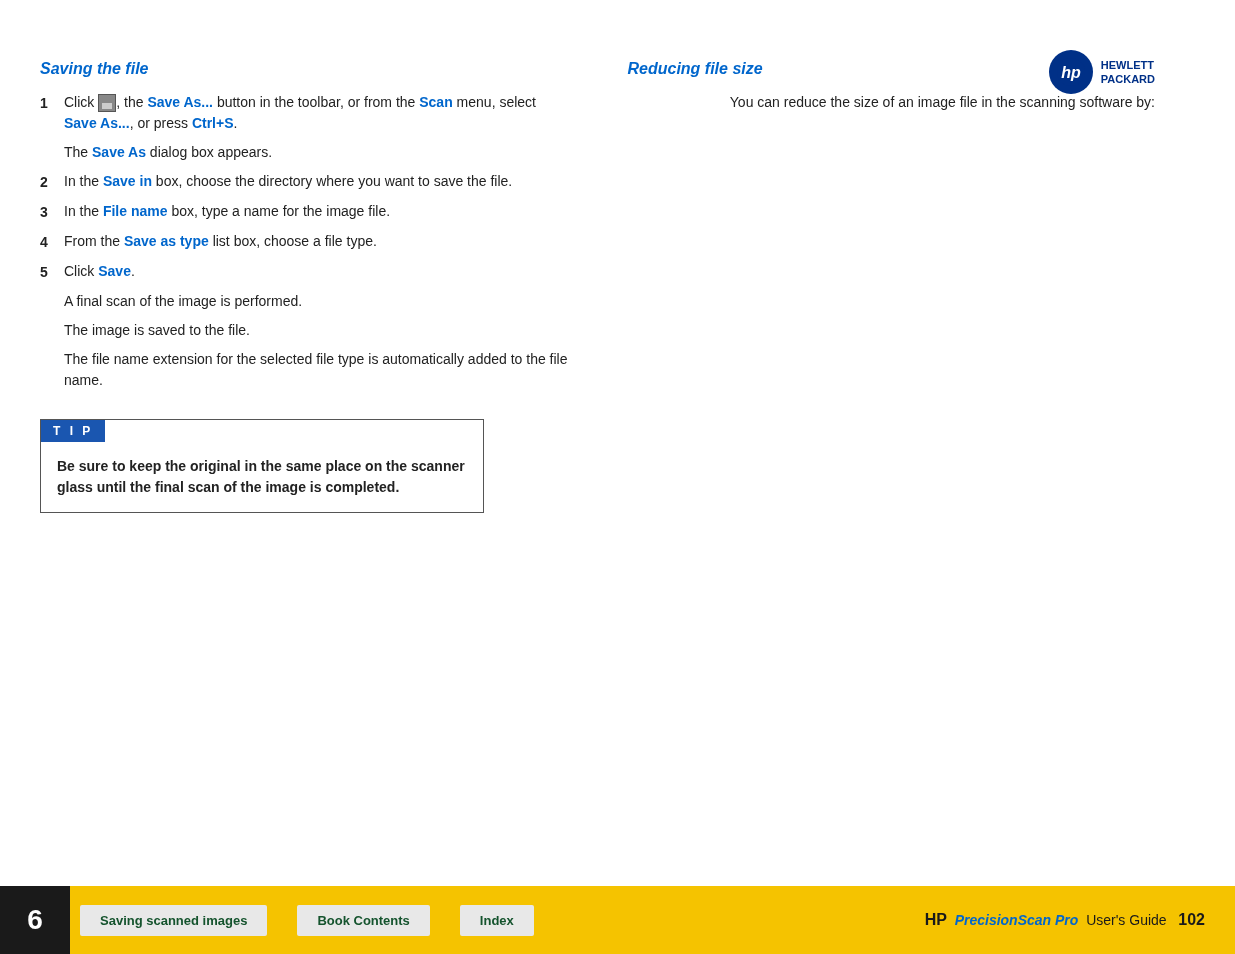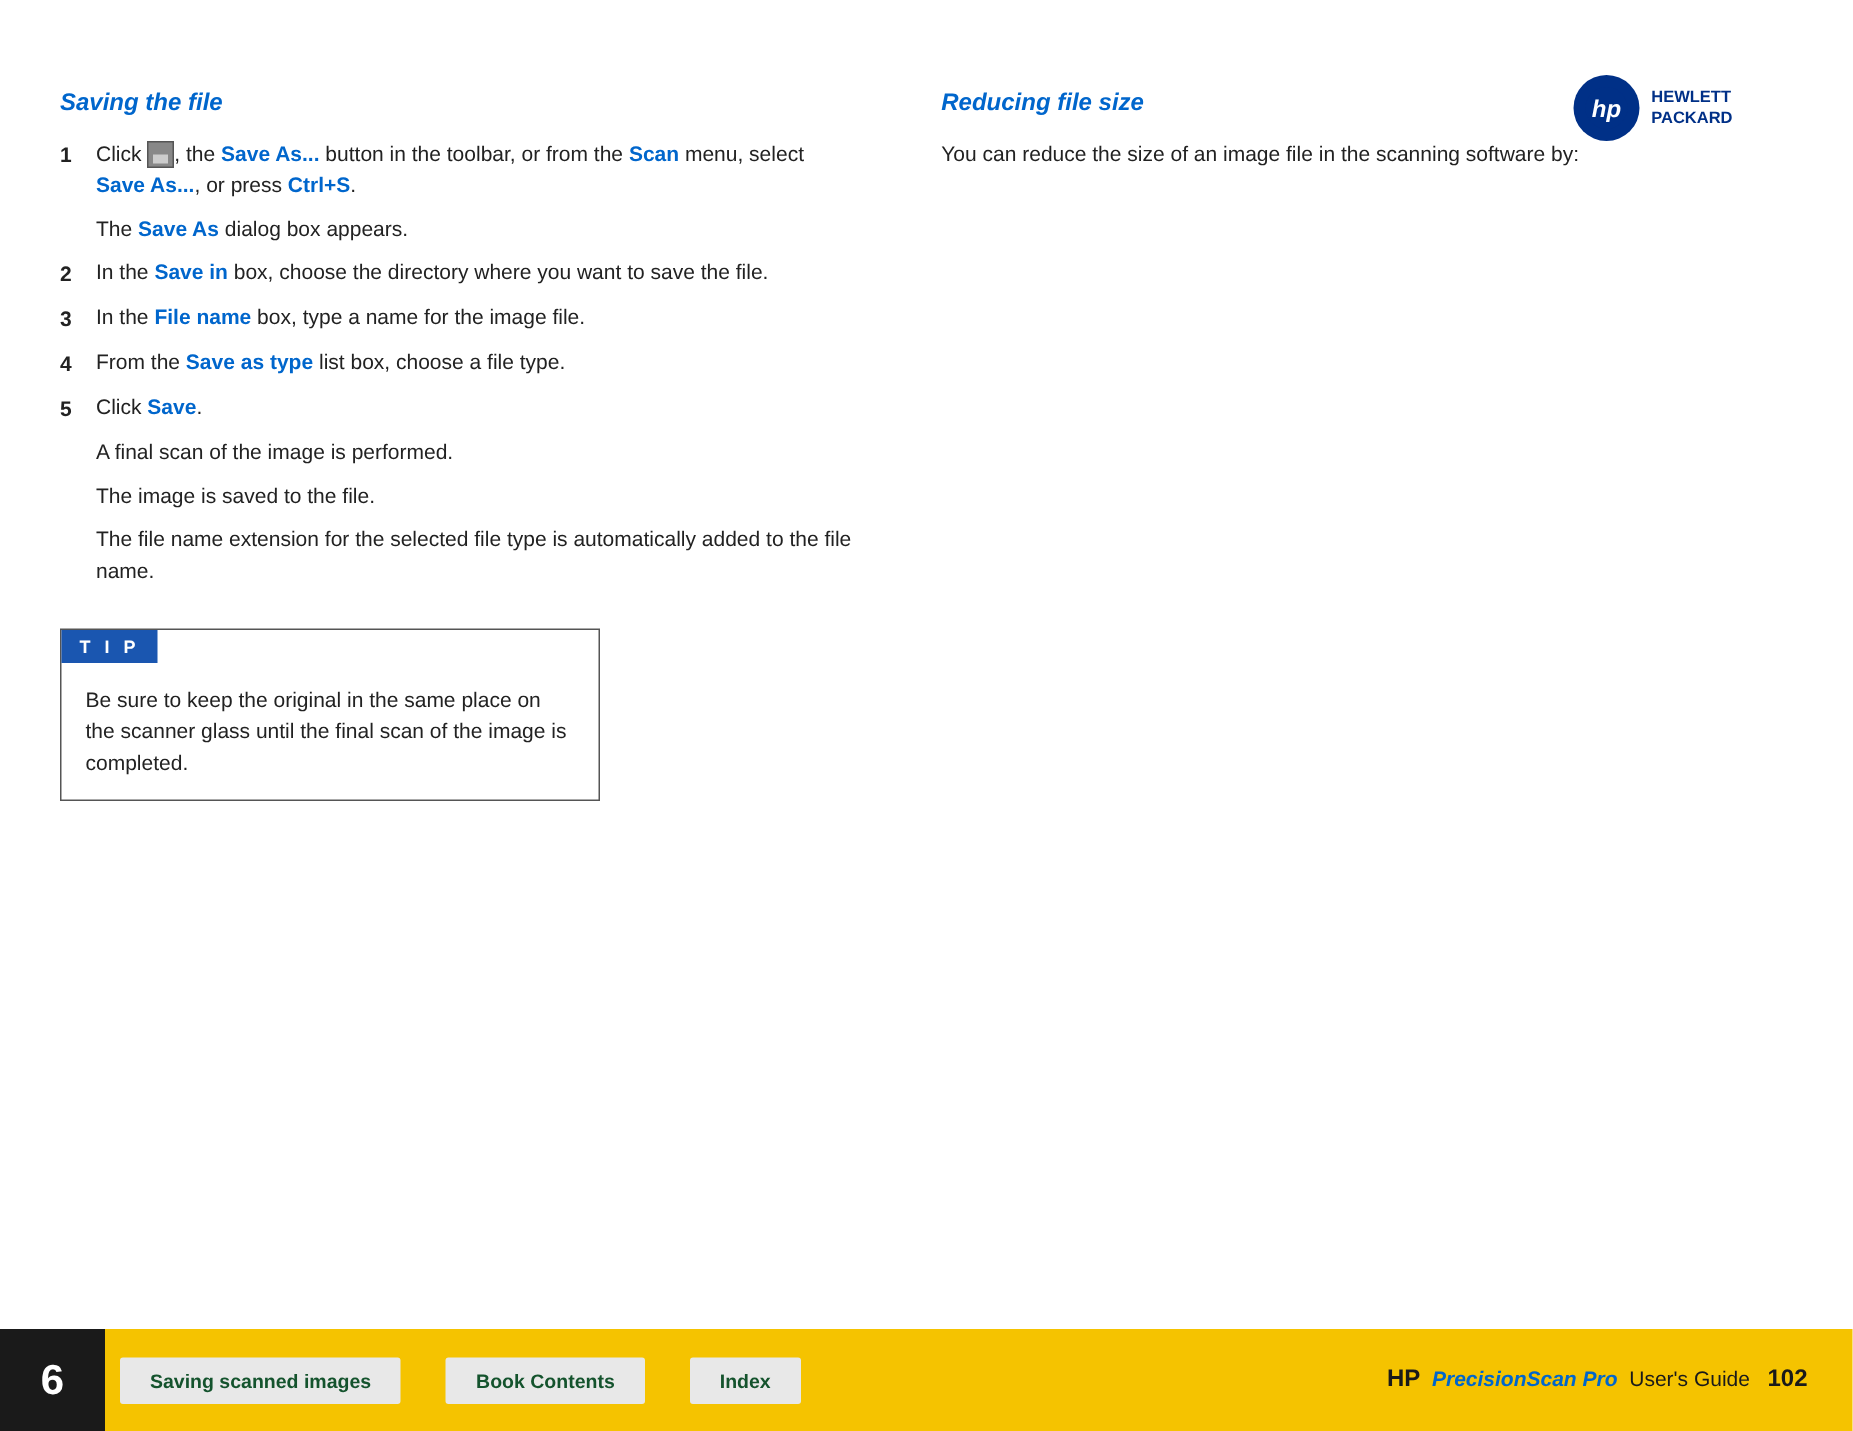--- a/index.html
+++ b/index.html
@@ -93,50 +93,52 @@
 
     .link-blue {
       color: #0066cc;
       font-weight: bold;
     }
 
     .paragraph {
       margin-bottom: 8px;
       line-height: 1.5;
       margin-left: 0;
+      text-align: right;
     }
 
     .paragraph-indent {
       margin-left: 24px;
       margin-bottom: 8px;
       line-height: 1.5;
     }
 
     
     .tip-box {
       border: 1.5px solid #555;
       margin-top: 20px;
       display: inline-block;
-      width: 360px;
+      width: 444px;
     }
 
     .tip-header {
       background: #1a56b0;
       color: white;
       font-weight: bold;
       font-size: 12px;
       padding: 4px 12px;
       letter-spacing: 3px;
       display: inline-block;
     }
 
     .tip-content {
       padding: 14px 16px;
       line-height: 1.5;
       font-size: 14px;
+      font-weight: bold;
     }
 
     
     .bullet-list {
       list-style: none;
       margin-top: 4px;
     }
 
     .bullet-item {
       padding: 3px 0 3px 20px;

